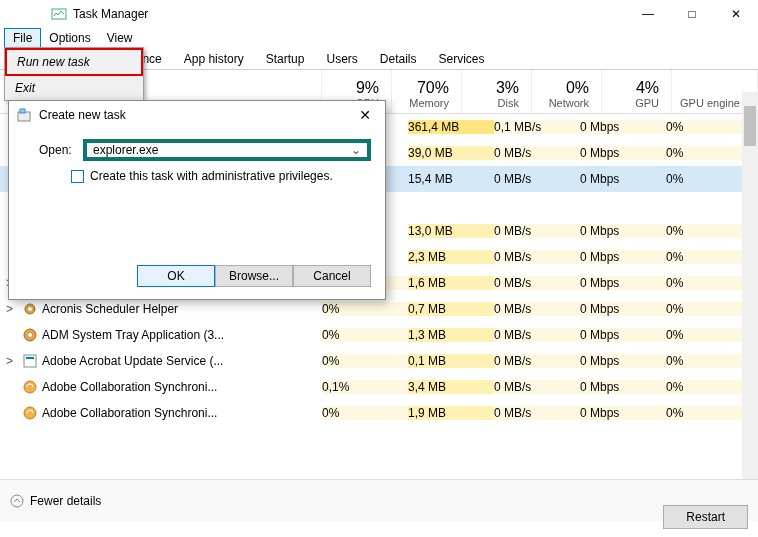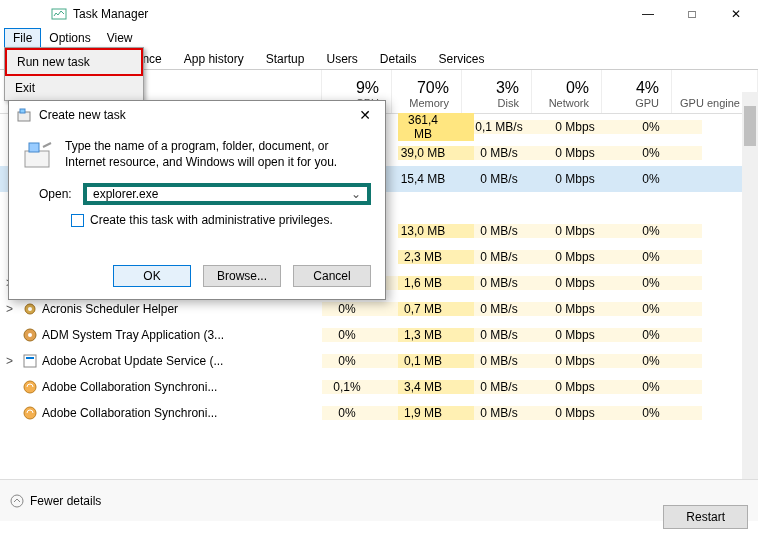--- a/index.html
+++ b/index.html
@@ -11,21 +11,21 @@
 .title-bar .title { flex: 1; }
 .win-controls { display: flex; }
 .win-controls div { width: 44px; height: 28px; display: flex; align-items: center; justify-content: center; }
 
 
 .menu-bar { height: 20px; display: flex; align-items: center; padding-left: 4px; gap: 0; }
 .menu-bar span { padding: 2px 8px; }
 .menu-bar .file-active { background: #e5f1fb; border: 1px solid #0078d7; }
 
 
-.file-menu { position: absolute; top: 47px; left: 4px; width: 140px; background: #f0f0f0; border: 1px solid #a0a0a0; box-shadow: 2px 2px 4px rgba(0,0,0,0.3); z-index: 50; }
+.file-menu { position: absolute; top: 47px; left: 4px; width: 140px; background: #f0f0f0; border: 1px solid #a0a0a0; box-shadow: 2px 2px 4px rgba(0,0,0,0.3); z-index: 50; font-style: italic; }
 .file-menu div { padding: 5px 10px; }
 .file-menu .run-new { border: 2px solid #d00; }
 
 
 .tabs { display: flex; border-bottom: 1px solid #ccc; padding-left: 4px; height: 22px; align-items: flex-end; }
 .tabs span { padding: 3px 10px; border: 1px solid transparent; border-bottom: none; }
 
 
 .table-wrap { position: relative; height: 410px; overflow: hidden; }
 .table-header { display: flex; height: 44px; border-bottom: 1px solid #ddd; }
@@ -35,21 +35,21 @@
 .th { display: flex; flex-direction: column; justify-content: flex-end; padding-bottom: 4px; border-right: 1px solid #eee; }
 .th .pct { font-size: 16px; }
 .th .lbl { color: #555; font-size: 11px; }
 .th.hot .pct { }
 
 .rows { }
 .row { display: flex; height: 26px; align-items: center; }
 .row .cell-name { width: 322px; display: flex; align-items: center; padding-left: 6px; gap: 4px; overflow: hidden; white-space: nowrap; }
 .row .arrow { width: 12px; color: #555; }
 .row .proc-icon { width: 16px; height: 16px; flex-shrink: 0; }
-.row .cell-num { width: 76px; text-align: center; padding-right: 26px; }
+.row .cell-num { width: 86px; text-align: left; padding-right: 26px; }
 .row .cell-num.h0 { background: #fff8e1; }
 .row .cell-num.h1 { background: #fff0b3; }
 .row .cell-num.h2 { background: #ffe680; }
 .row.selected { background: #d5e8f7; }
 .row.selected .cell-num { background: #d5e8f7; }
 
 
 .footer { position: absolute; bottom: 16px; left: 0; right: 0; height: 42px; border-top: 1px solid #ddd; display: flex; align-items: center; padding: 0 10px; background: #f8f8f8; }
 .footer .fewer { display: flex; align-items: center; gap: 6px; }
 .footer .restart-btn { margin-left: auto; padding: 4px 22px; border: 1px solid #adadad; background: #e1e1e1; margin-top: 32px; }
@@ -63,21 +63,21 @@
 .dlg-body { padding: 10px 14px; }
 .dlg-desc { display: flex; gap: 10px; margin-bottom: 12px; }
 .dlg-desc .run-icon { width: 32px; height: 32px; flex-shrink: 0; }
 .dlg-desc .txt { line-height: 1.3; }
 .dlg-input-row { display: flex; align-items: center; gap: 10px; margin-bottom: 8px; }
 .dlg-input-row label { width: 34px; margin-left: 16px; }
 .dlg-combo { flex: 1; height: 22px; border: 4px solid #0f766e; display: flex; align-items: center; padding: 0 6px; position: relative; }
 .dlg-combo .chev { position: absolute; right: 6px; color: #555; }
 .dlg-check-row { display: flex; align-items: center; gap: 6px; padding-left: 48px; }
 .dlg-check-row .chk { width: 13px; height: 13px; border: 1px solid #0078d7; }
-.dlg-buttons { position: absolute; bottom: 12px; right: 14px; display: flex; gap: 12px; }
+.dlg-buttons { position: absolute; bottom: 12px; right: 14px; display: flex; gap: 0; }
 .dlg-buttons button { width: 78px; height: 22px; border: 1px solid #adadad; background: #e1e1e1; }
 .dlg-buttons button.primary { border: 1px solid #0078d7; background: #e5f1fb; }
 
 
 .vscroll { position: absolute; right: 0; top: 92px; bottom: 58px; width: 16px; background: #f0f0f0; }
 .vscroll .thumb { position: absolute; top: 14px; left: 2px; right: 2px; height: 40px; background: #c0c0c0; }
 .hscroll { position: absolute; left: 0; right: 16px; bottom: 42px; height: 16px; background: #f0f0f0; }
 .hscroll .thumb { position: absolute; left: 14px; top: 2px; bottom: 2px; width: 550px; background: #c0c0c0; }
 
 svg { display: block; }
@@ -347,30 +347,20 @@
     <span class="icon">
       <svg viewBox="0 0 16 16">
           <rect x="1" y="5" width="12" height="9" fill="#eee" stroke="#888"></rect>
           <rect x="3" y="2" width="5" height="4" fill="#8cf" stroke="#48c"></rect>
         </svg>
     </span>
     <span class="t">Create new task</span>
     <span class="close">✕</span>
   </div>
   <div class="dlg-body">
-    <div class="dlg-desc">
-      <span class="run-icon">
-        <svg viewBox="0 0 32 32">
-            <rect x="2" y="12" width="24" height="16" fill="#f4f4f4" stroke="#999"></rect>
-            <rect x="6" y="4" width="10" height="9" fill="#9cf" stroke="#48c"></rect>
-            <path d="M20 8 L28 4" stroke="#999" stroke-width="2"></path>
-          </svg>
-      </span>
-      <div class="txt">Type the name of a program, folder, document, or Internet resource, and Windows will open it for you.</div>
-    </div>
     <div class="dlg-input-row">
       <label>Open:</label>
       <div class="dlg-combo">
         <span>explorer.exe</span>
         <span class="chev">⌄</span>
       </div>
     </div>
     <div class="dlg-check-row">
       <span class="chk"></span>
       <span>Create this task with administrative privileges.</span>

